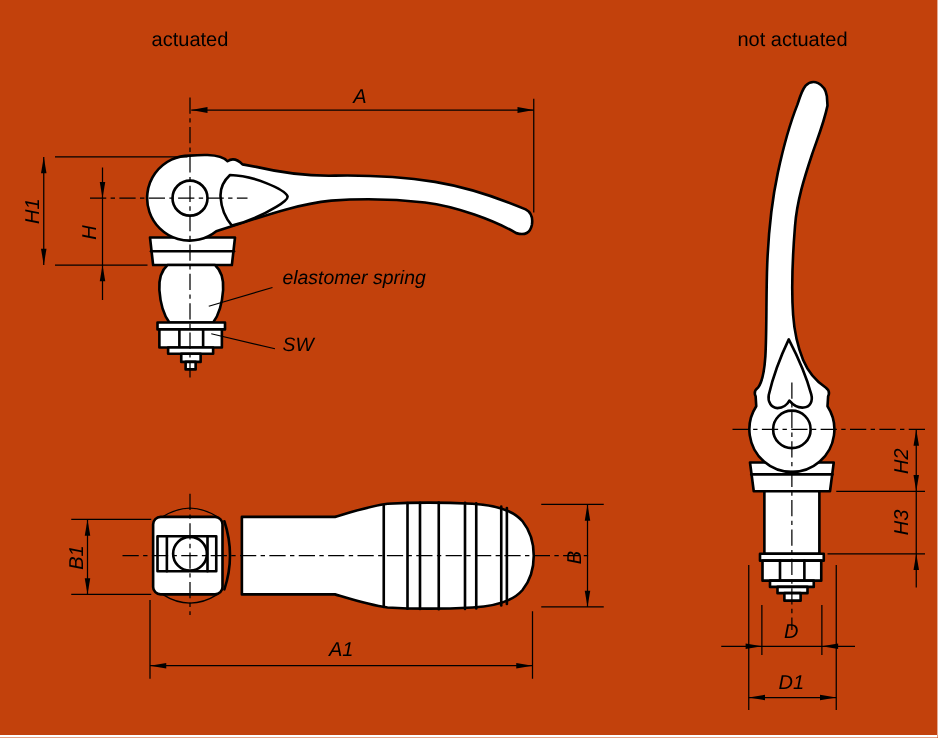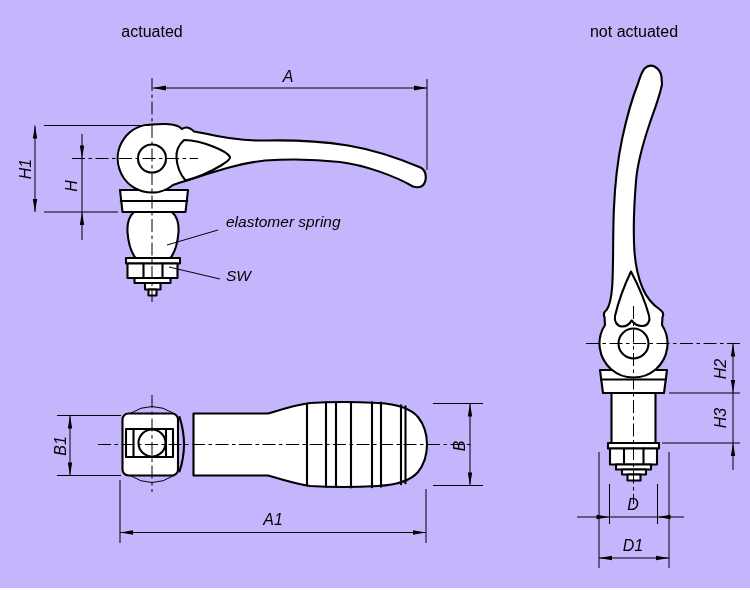--- a/index.html
+++ b/index.html
@@ -3,21 +3,21 @@
 <meta charset="utf-8">
 <style>
   html, body {
     margin: 0; padding: 0;
     background: #ffffff;
     font-family: "Liberation Sans", "DejaVu Sans", sans-serif;
   }
   .stage {
     position: relative;
     width: 750px; height: 588px;
-    background: #c4b5fd;
+    background: #c2410c;
     overflow: hidden;
   }
   svg text {
     fill: #000;
     font-family: "Liberation Sans", "DejaVu Sans", sans-serif;
   }
   .view-title { font-size: 16px; font-style: normal; }
   .dim-label  { font-size: 16px; font-style: italic; }
   .callout    { font-size: 15.5px; font-style: italic; }
   .outline  { fill: #ffffff; stroke: #000; stroke-width: 2.1; stroke-linejoin: round; stroke-linecap: round; }

